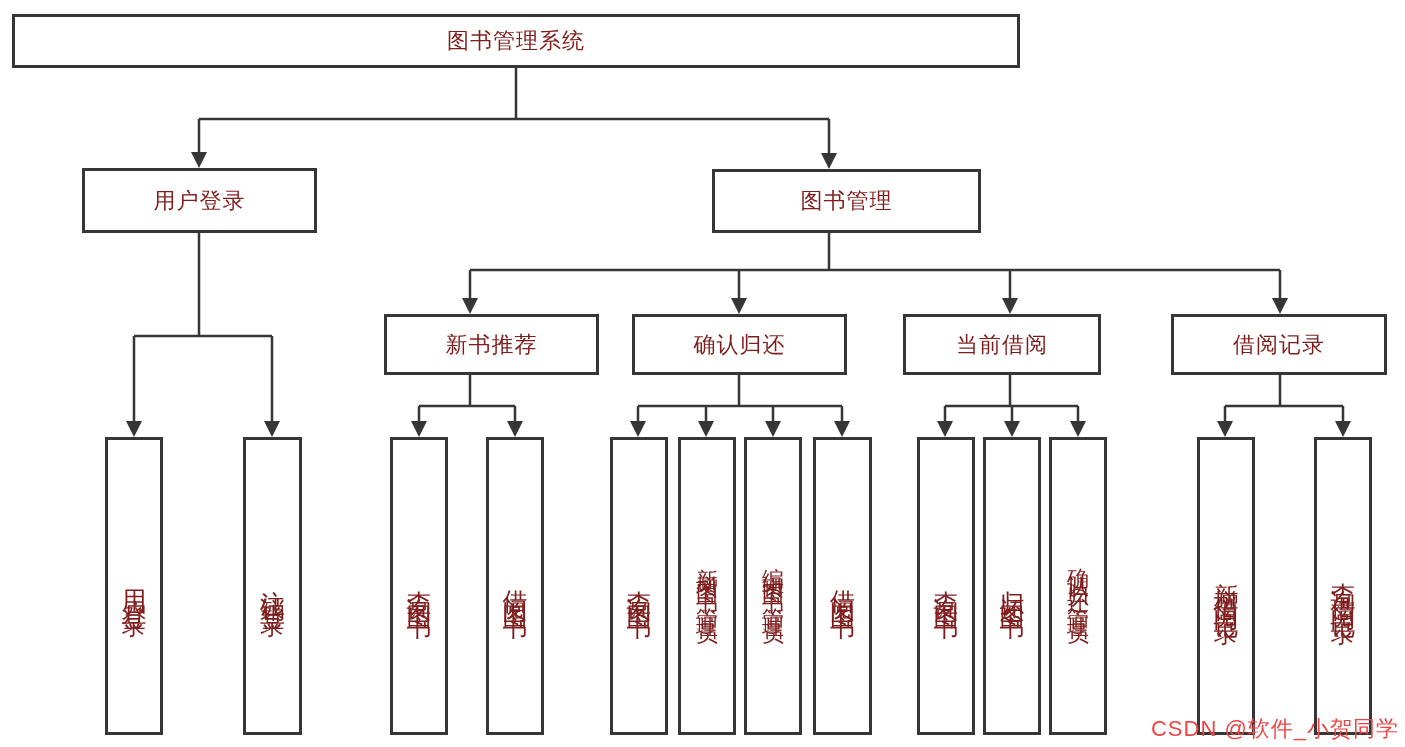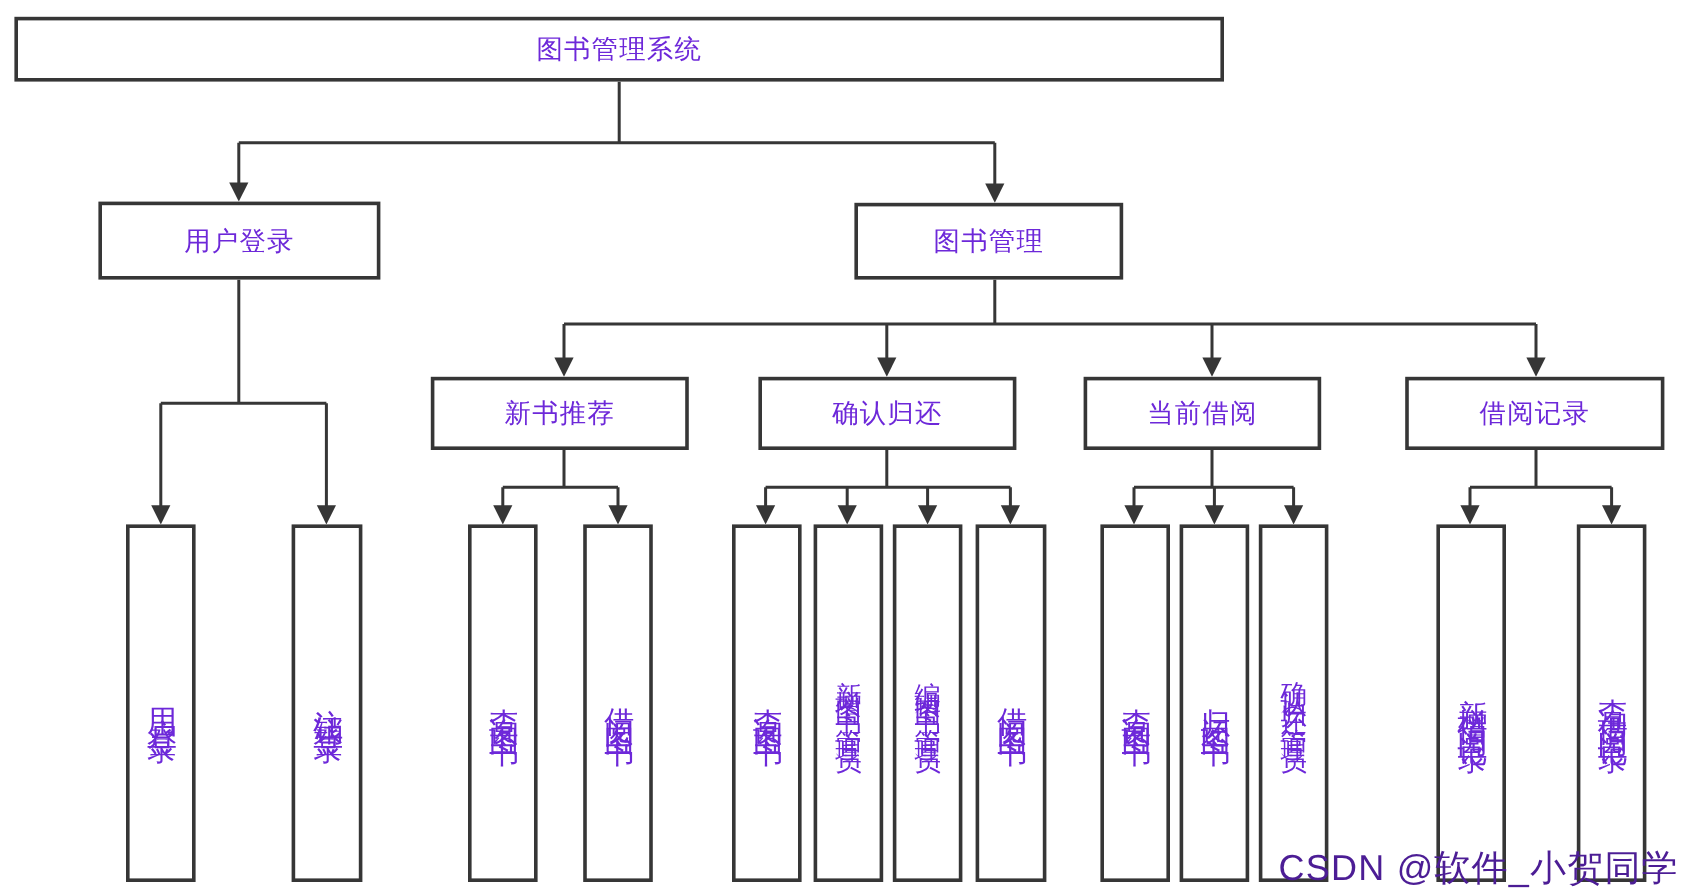--- a/index.html
+++ b/index.html
@@ -1,32 +1,32 @@
 <!DOCTYPE html>
 <html><head>
 <meta charset="utf-8">
 <style>
   html,body{margin:0;padding:0;background:#fff;}
   body{font-family:"Liberation Sans", sans-serif;}
   #canvas{position:relative;width:1405px;height:747px;background:#ffffff;overflow:hidden;}
   #wires{position:absolute;left:0;top:0;z-index:1;}
   .box{
     position:absolute;z-index:2;box-sizing:border-box;
-    border:3px solid #363636;background:#ffffff;color:#6d28d9;
+    border:3px solid #363636;background:#ffffff;color:#7f1d1d;
     display:flex;align-items:center;justify-content:center;
   }
   .h-label{font-size:22px;letter-spacing:1px;white-space:nowrap;}
   .v-label{
     writing-mode:vertical-rl;text-orientation:mixed;
     font-size:25px;letter-spacing:8px;line-height:1;white-space:nowrap;
   }
   .v-label.tight{font-size:22px;letter-spacing:8px;}
   #watermark{
     position:absolute;right:6px;bottom:3px;z-index:3;
-    font-size:30px;color:#4c1d95;letter-spacing:1px;white-space:nowrap;
+    font-size:22px;color:#ef4444;letter-spacing:1px;white-space:nowrap;
   }
 </style>
 </head>
 <body>
 
 <div id="canvas">
 
   <svg id="wires" width="1405" height="747" viewBox="0 0 1405 747">
     <path fill="none" stroke="#363636" stroke-width="2.5" d="
       M516 68 V119 M199 119 H829 M199 119 V160 M829 119 V161
@@ -59,25 +59,25 @@
     </g>
   </svg>
 
   <div class="box" style="left:12px;top:14px;width:1008px;height:54px">
     <span class="h-label">图书管理系统</span>
   </div>
 
   <div class="box" style="left:82px;top:168px;width:235px;height:65px">
     <span class="h-label">用户登录</span>
   </div>
-  <div class="box" style="left:712px;top:169px;width:224px;height:64px">
+  <div class="box" style="left:712px;top:169px;width:269px;height:64px">
     <span class="h-label">图书管理</span>
   </div>
 
-  <div class="box" style="left:359px;top:314px;width:215px;height:61px">
+  <div class="box" style="left:384px;top:314px;width:215px;height:61px">
     <span class="h-label">新书推荐</span>
   </div>
   <div class="box" style="left:632px;top:314px;width:215px;height:61px">
     <span class="h-label">确认归还</span>
   </div>
   <div class="box" style="left:903px;top:314px;width:198px;height:61px">
     <span class="h-label">当前借阅</span>
   </div>
   <div class="box" style="left:1171px;top:314px;width:216px;height:61px">
     <span class="h-label">借阅记录</span>

